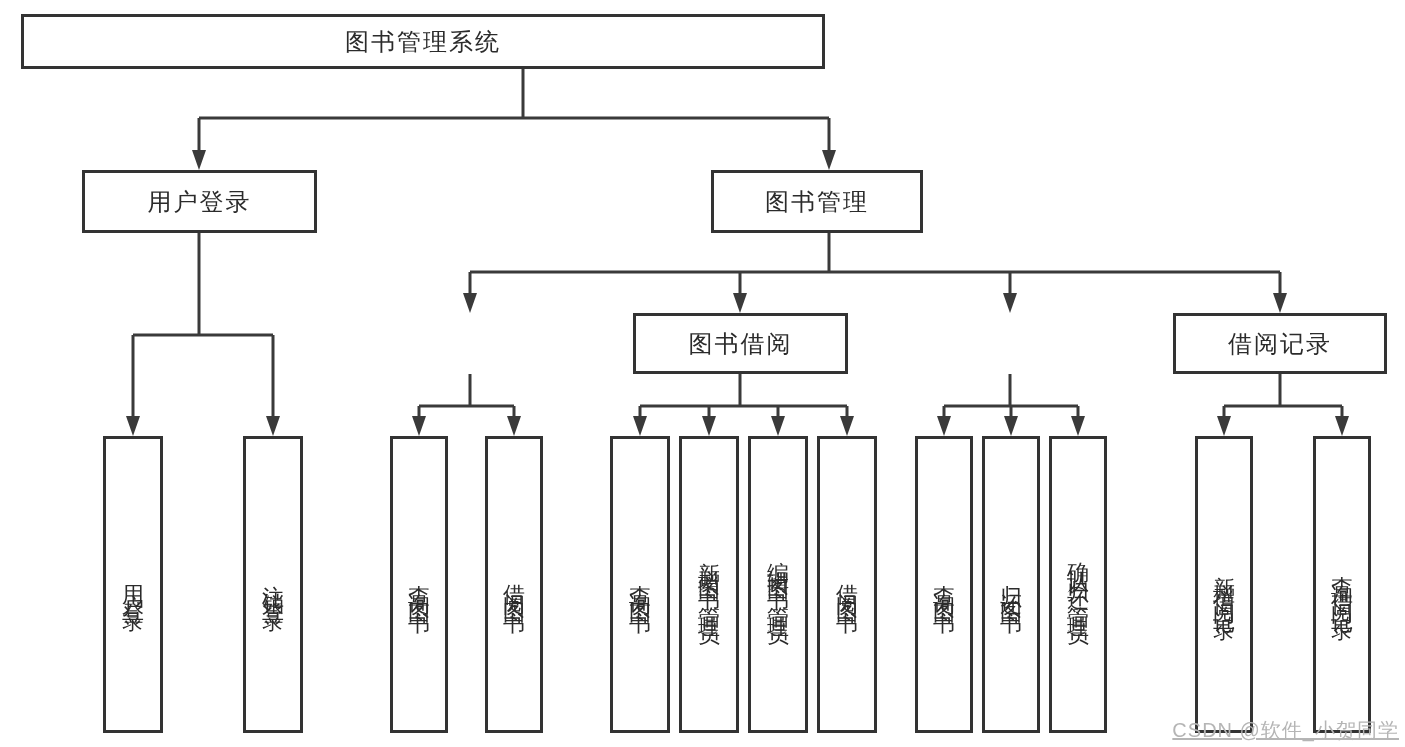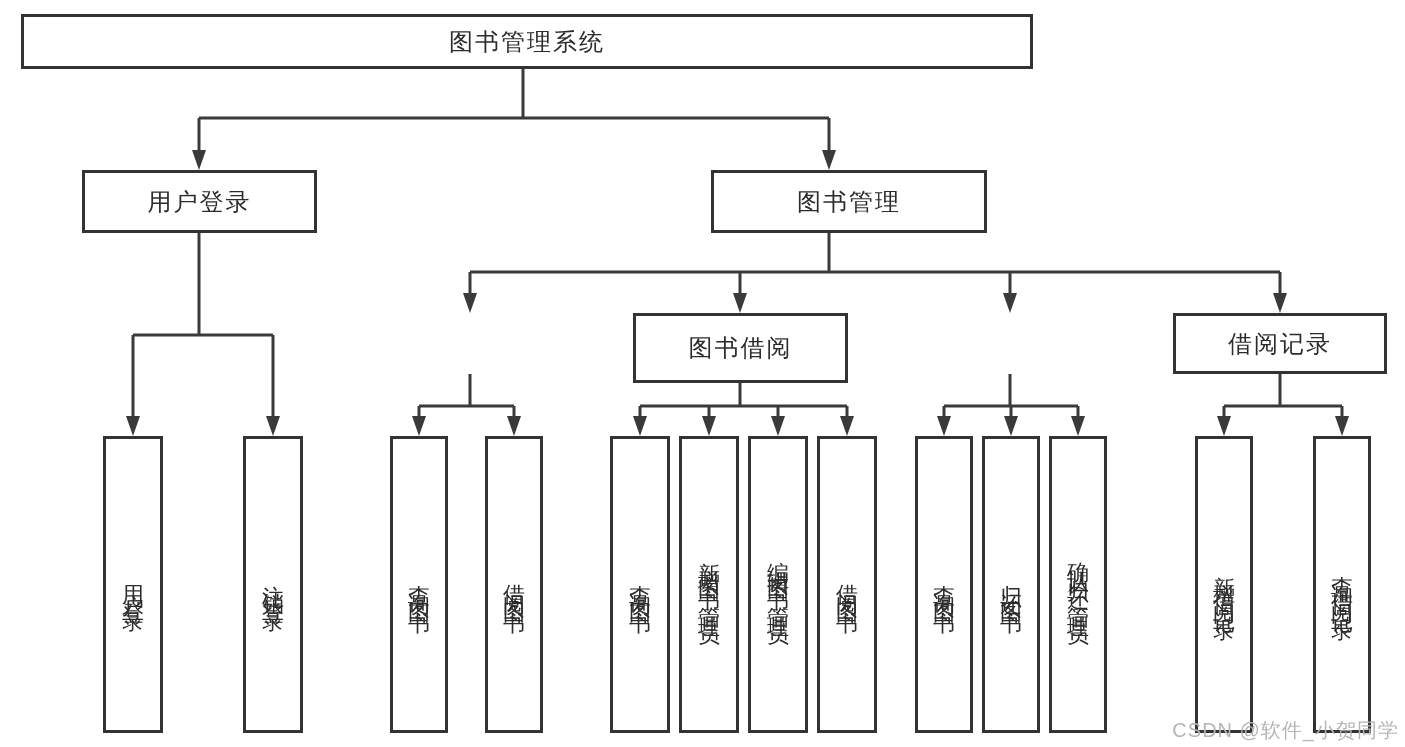--- a/index.html
+++ b/index.html
@@ -26,20 +26,21 @@
   }
   .h-label{font-size:24px;letter-spacing:2px;white-space:nowrap;}
   .v-label{
     writing-mode:vertical-rl;text-orientation:mixed;
     font-size:22px;letter-spacing:9px;line-height:1;white-space:nowrap;
   }
   .watermark{
     position:absolute;right:6px;bottom:3px;z-index:3;
     font-size:20px;color:var(--watermark-color);letter-spacing:1px;
     white-space:nowrap;
+    text-decoration:underline;
   }
 </style>
 </head>
 <body>
 
 <div class="canvas">
 
   <svg class="connector-svg" width="1405" height="747" viewBox="0 0 1405 747">
 
     <path class="connector" d="M523 69 V118 M199 118 H829 M199 118 V152 M829 118 V152"></path>
@@ -72,32 +73,32 @@
       <polygon class="arrowhead" points="771,416 785,416 778,436"></polygon>
       <polygon class="arrowhead" points="840,416 854,416 847,436"></polygon>
       <polygon class="arrowhead" points="937,416 951,416 944,436"></polygon>
       <polygon class="arrowhead" points="1004,416 1018,416 1011,436"></polygon>
       <polygon class="arrowhead" points="1071,416 1085,416 1078,436"></polygon>
       <polygon class="arrowhead" points="1217,416 1231,416 1224,436"></polygon>
       <polygon class="arrowhead" points="1335,416 1349,416 1342,436"></polygon>
     </g>
   </svg>
 
-  <div class="node" style="left:21px;top:14px;width:1012px;height:55px">
+  <div class="node" style="left:21px;top:14px;width:804px;height:55px">
     <span class="h-label">图书管理系统</span>
   </div>
 
   <div class="node" style="left:82px;top:170px;width:235px;height:63px">
     <span class="h-label">用户登录</span>
   </div>
-  <div class="node" style="left:711px;top:170px;width:276px;height:63px">
+  <div class="node" style="left:711px;top:170px;width:212px;height:63px">
     <span class="h-label">图书管理</span>
   </div>
 
-  <div class="node" style="left:633px;top:313px;width:215px;height:70px">
+  <div class="node" style="left:633px;top:313px;width:215px;height:61px">
     <span class="h-label">图书借阅</span>
   </div>
   <div class="node" style="left:1173px;top:313px;width:214px;height:61px">
     <span class="h-label">借阅记录</span>
   </div>
 
   <div class="node" style="left:103px;top:436px;width:60px;height:297px">
     <span class="v-label">用户登录</span>
   </div>
   <div class="node" style="left:243px;top:436px;width:60px;height:297px">

